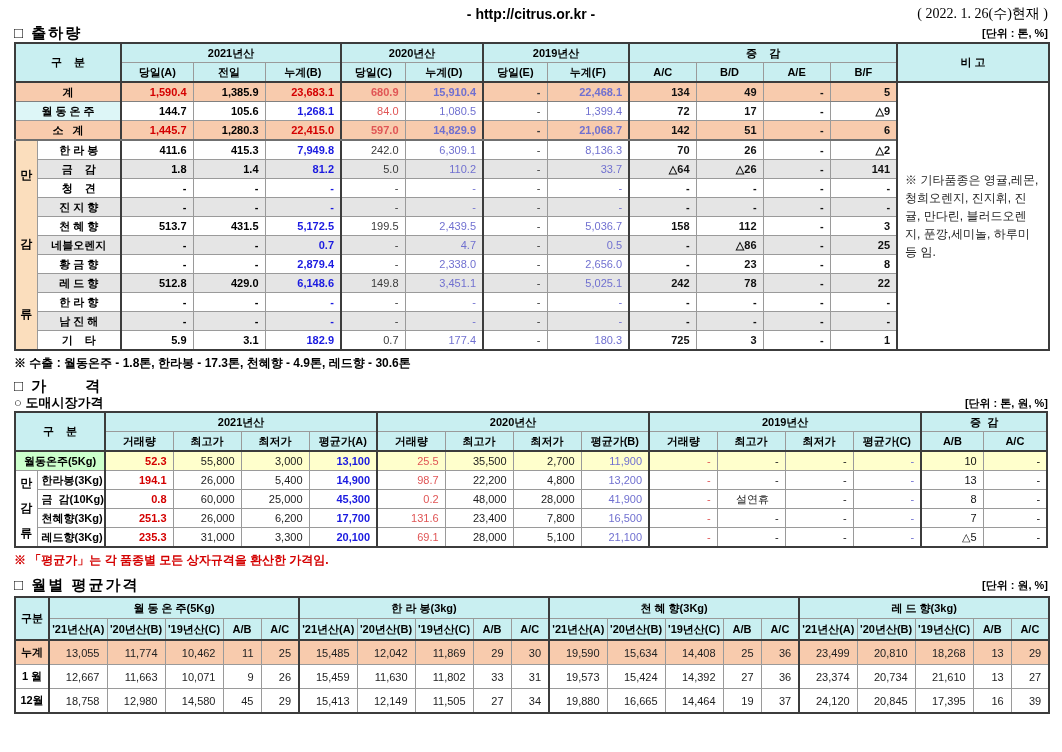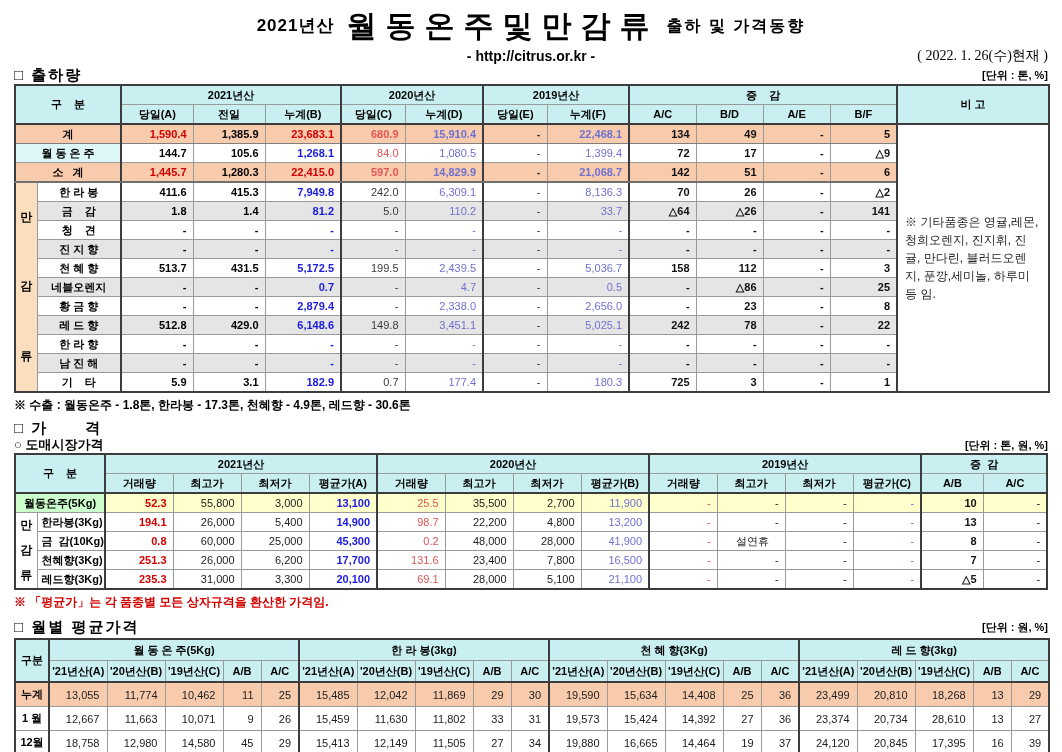--- a/index.html
+++ b/index.html
@@ -55,42 +55,39 @@
 
   
   .p-green td.plbl{background:#ccffcc;text-align:center;}
   .p-green td.num{background:#ffffcc;}
   .p-item td{background:#fff;}
   td.pQ{font-weight:bold;color:#d40000;}
   td.pN{color:#222;}
   td.pA{font-weight:bold;color:#1a1ae0;}
   td.pQ2{color:#e05555;}
   td.pB{color:#7070d0;}
-  td.pI{font-weight:bold;color:#111;}
+  td.pI{font-weight:normal;color:#111;}
   td.pI2{color:#111;}
 
   
   #monthly-table th{height:20px;}
   #monthly-table td{height:23px;}
   td.mV{color:#222;text-align:right;padding-right:7px;}
   .m-total td{background:#f8cbad;}
 
   
   .note{font-size:12px;font-weight:bold;height:16px;line-height:16px;}
   .note-red{color:#d40000;}
   .mt2{margin-top:2px;} .mt4{margin-top:4px;} .mt6{margin-top:6px;} .mt8{margin-top:8px;}
 </style>
 </head>
 <body>
 
 <div class="page">
 
-  <div class="title-line">
-    <span class="t-year">2021년산</span><span class="t-main">월동온주및만감류</span><span class="t-sub">출하 및 가격동향</span>
-  </div>
   <div class="sub-line">
     <span class="t-url">- http://citrus.or.kr -</span>
     <span class="t-date">( 2022. 1. 26(수)현재 )</span>
   </div>
 
   <div class="sec">
     <span class="sec-title">□ 출하량</span>
     <span class="unit">[단위 : 톤, %]</span>
   </div>
 
@@ -578,21 +575,21 @@
           <td class="mV">11,802</td>
           <td class="mV">33</td>
           <td class="mV">31</td>
           <td class="mV t-l">19,573</td>
           <td class="mV">15,424</td>
           <td class="mV">14,392</td>
           <td class="mV">27</td>
           <td class="mV">36</td>
           <td class="mV t-l">23,374</td>
           <td class="mV">20,734</td>
-          <td class="mV">28,610</td>
+          <td class="mV">21,610</td>
           <td class="mV">13</td>
           <td class="mV">27</td>
         </tr>
         <tr>
           <td class="mlbl">12월</td>
           <td class="mV t-l">18,758</td>
           <td class="mV">12,980</td>
           <td class="mV">14,580</td>
           <td class="mV">45</td>
           <td class="mV">29</td>

